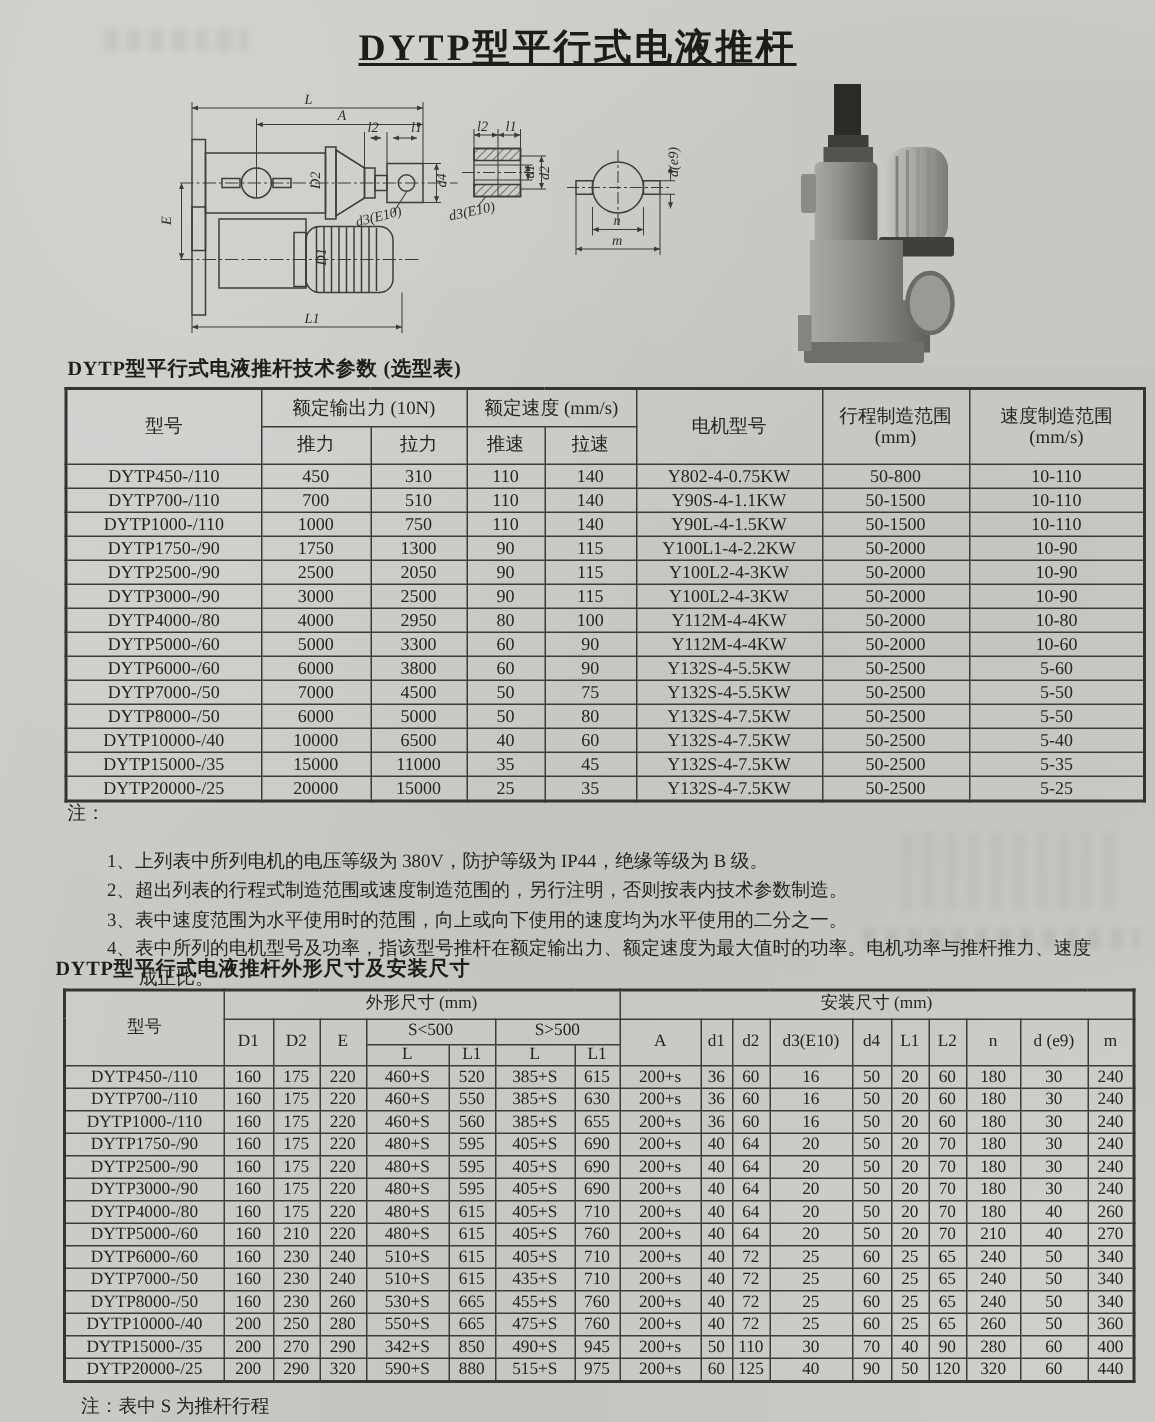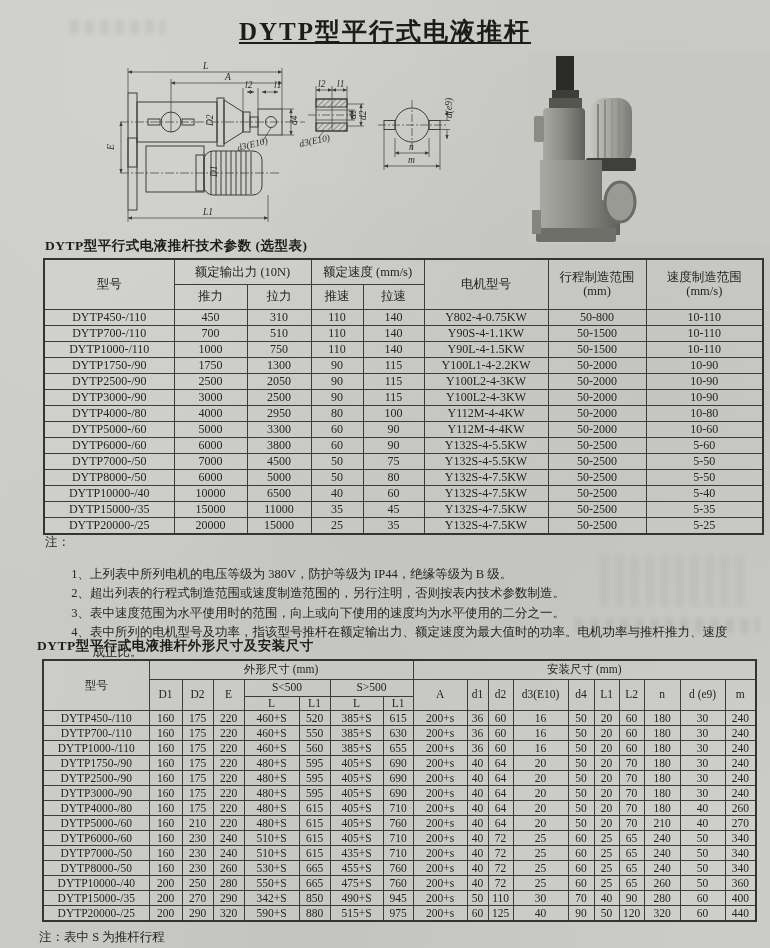--- a/index.html
+++ b/index.html
@@ -46,21 +46,21 @@
   #dim-table td { font-size:11.5px; height:14.6px; line-height:14px; padding:0 1px; }
 
   .notes {
     position:absolute; top:533px; left:45px; width:692px;
     font-size:12.5px; line-height:1.55; display:flex; color:#242422;
   }
   .notes-label { flex:0 0 2.1em; }
   .note-items { flex:1; }
   .note-item { padding-left:1.7em; text-indent:-1.7em; }
   .note-item:first-child { padding-left:0; text-indent:0;margin-top:32px; }
-  .bottom-note { position:absolute; top:929px; left:39px; font-size:12.5px; color:#242422; }
+  .bottom-note { position:absolute; top:929px; left:54px; font-size:12.5px; color:#242422; }
 
   svg text.dim {
     font-family:"Liberation Serif", serif; font-style:italic; font-size:9.5px; fill:#2c2c2a;
   }
 </style>
 </head>
 <body>
 
 <div class="page">
 

